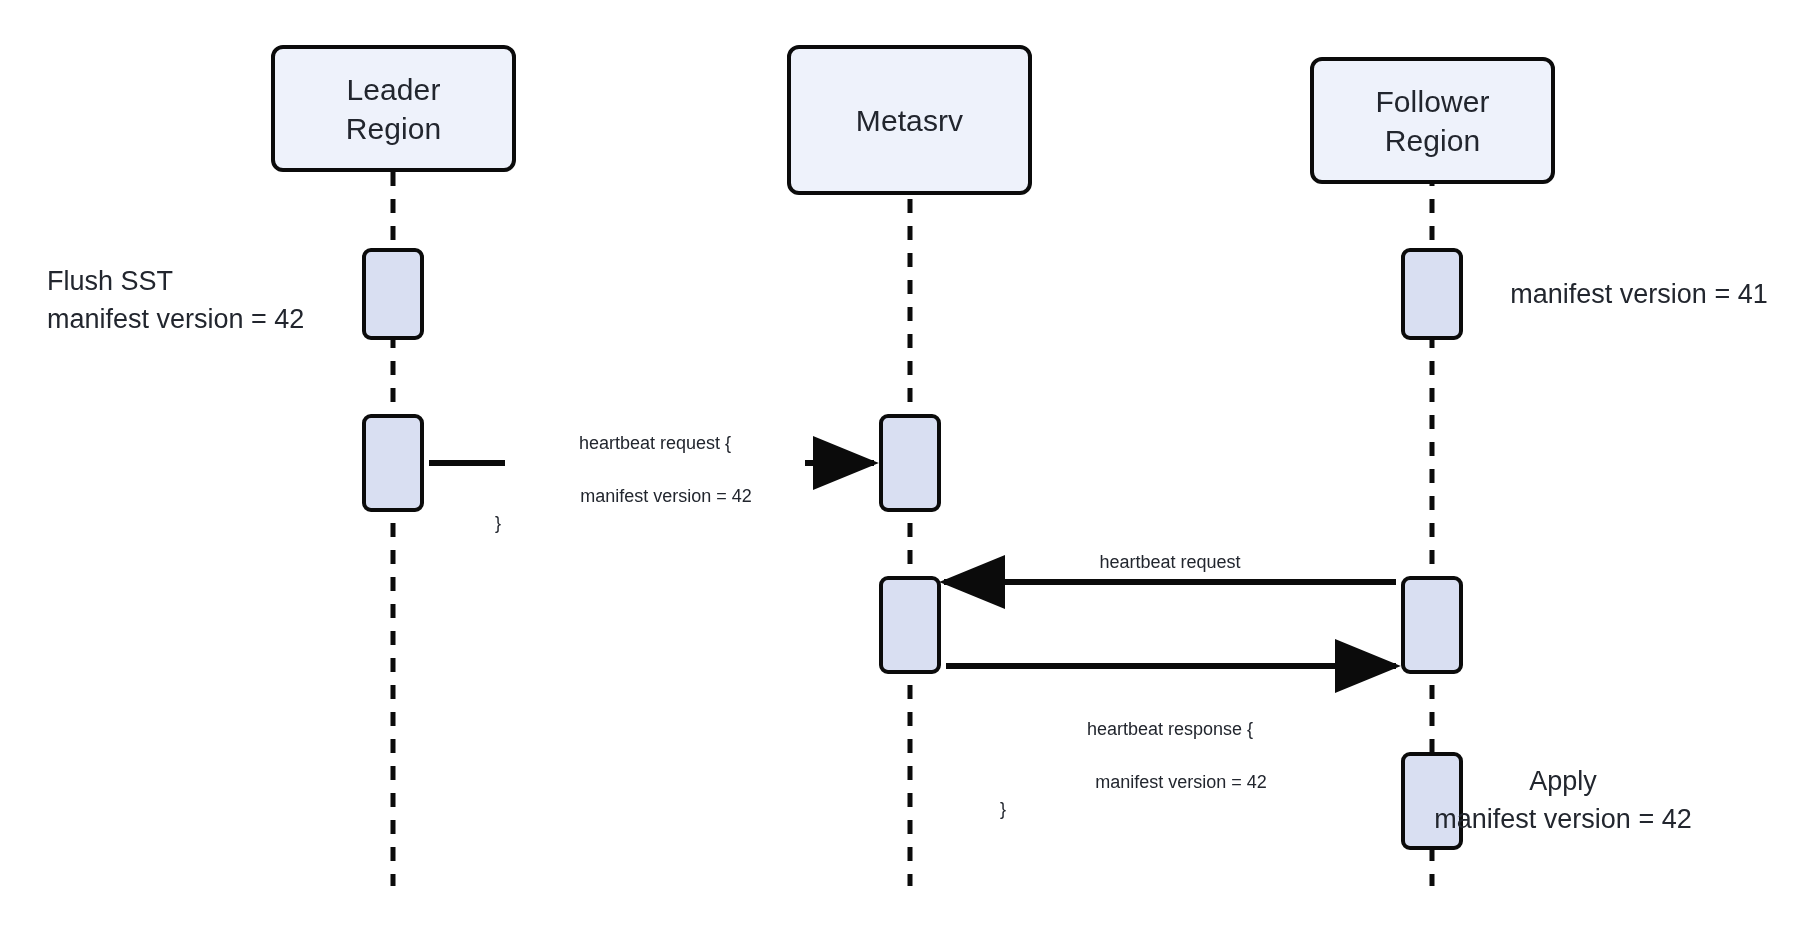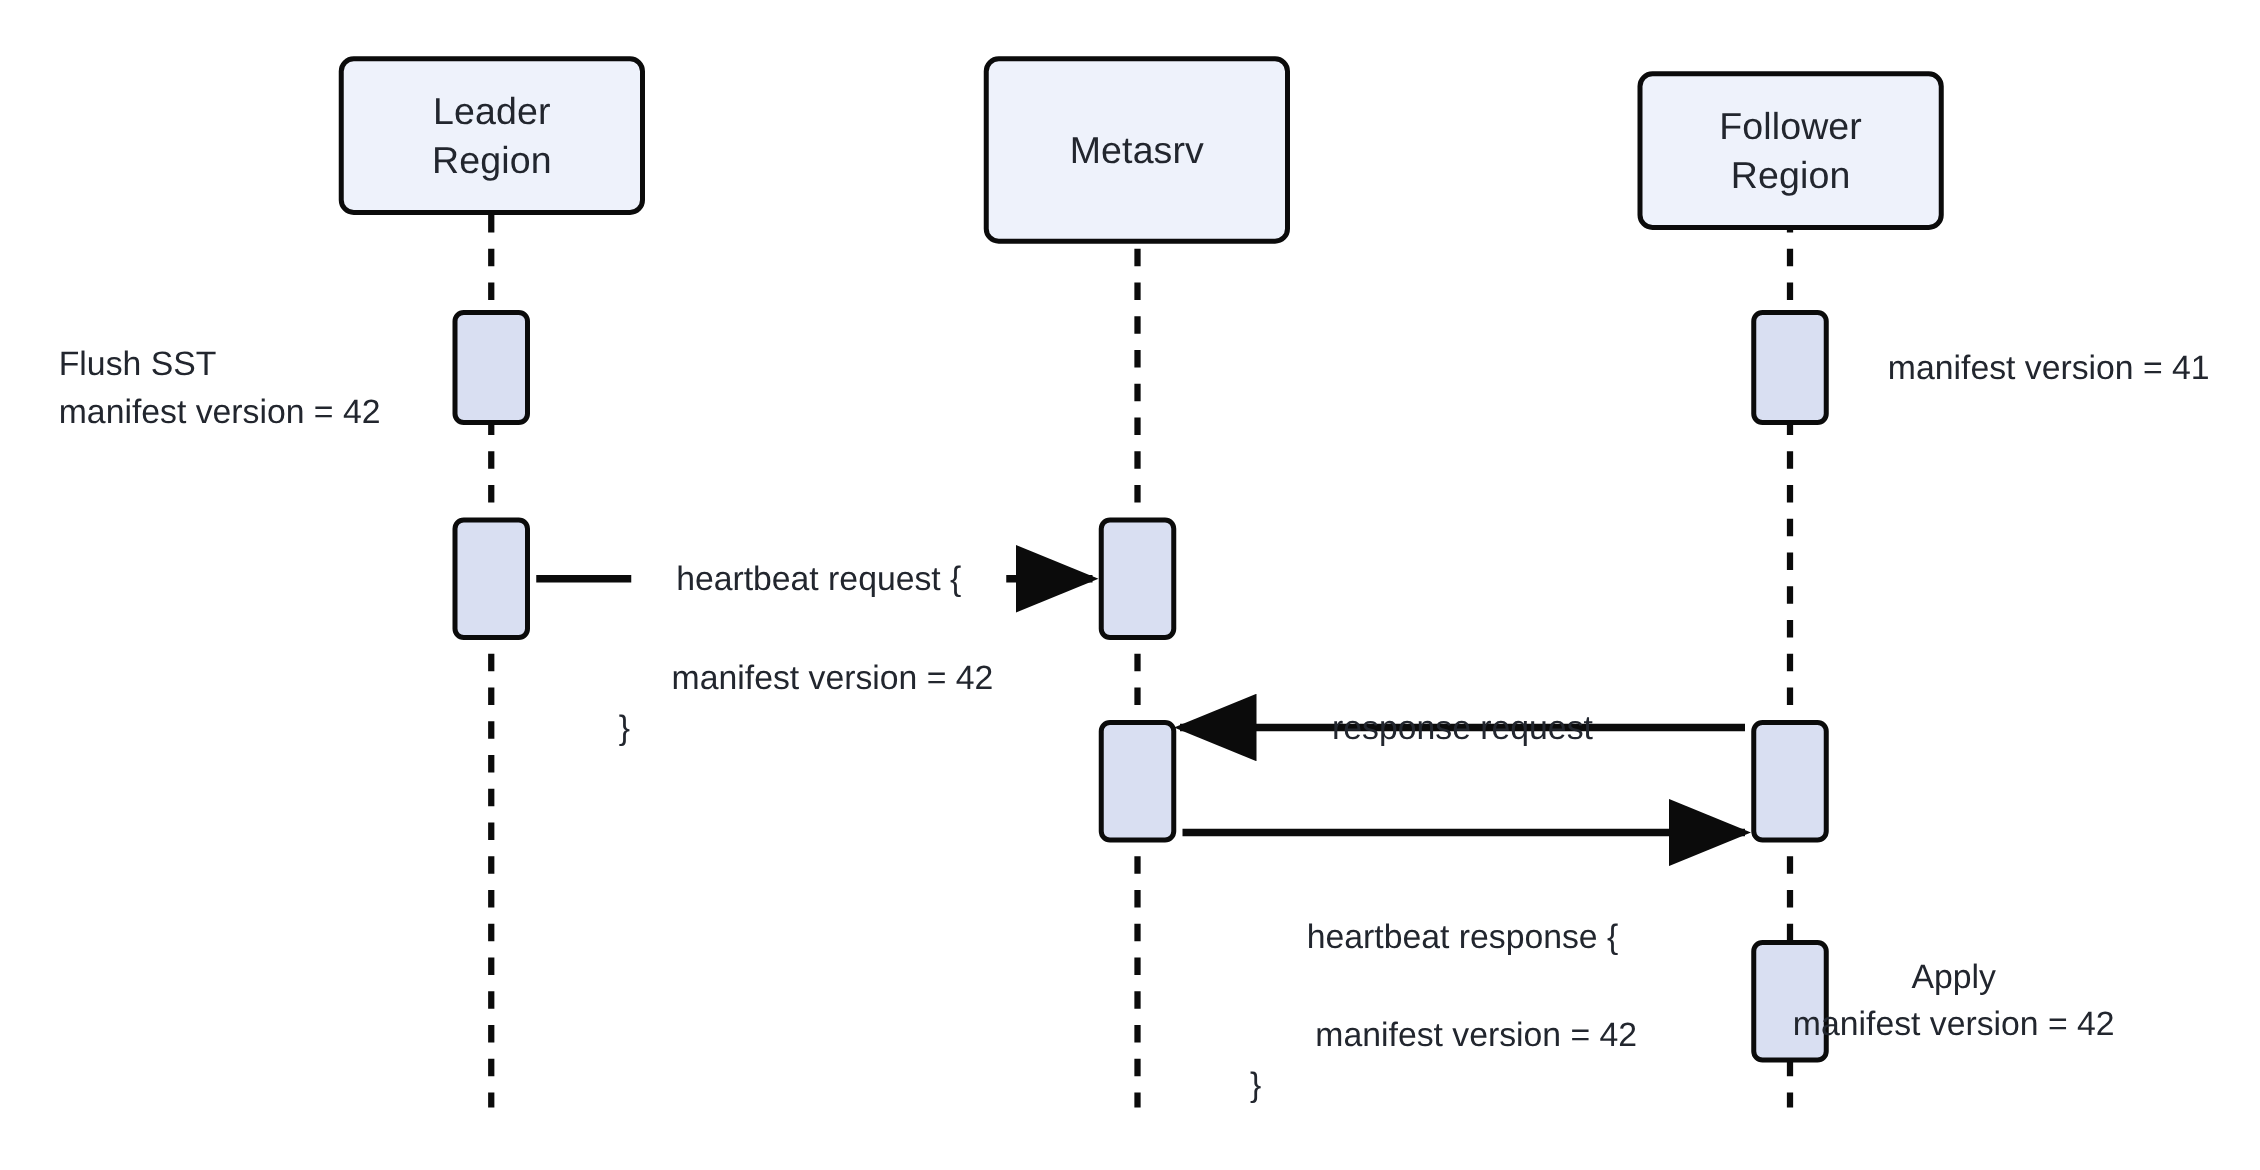--- a/index.html
+++ b/index.html
@@ -54,21 +54,21 @@
     font-size:27px;
     line-height:1.42;
     color:#22262e;
     white-space:pre-line;
     z-index:5;
   }
   .note.right{ text-align:center; }
   .note.left{ text-align:left; }
   .msg-label{
     position:absolute;
-    font-size:27px;
+    font-size:18px;
     line-height:1.47;
     color:#22262e;
     white-space:pre-line;
     text-align:center;
     z-index:5;
   }
   .msg-label .l2{ padding-left:22px; }
   .msg-label .l3{ display:block; text-align:left; }
 </style>
 </head>
@@ -111,36 +111,36 @@
   <div class="activation" style="left:879px;top:414px;width:62px;height:98px;"></div>
 
   <div class="activation" style="left:879px;top:576px;width:62px;height:98px;"></div>
 
   <div class="activation" style="left:1401px;top:248px;width:62px;height:92px;"></div>
 
   <div class="activation" style="left:1401px;top:576px;width:62px;height:98px;"></div>
 
   <div class="activation" style="left:1401px;top:752px;width:62px;height:98px;"></div>
 
-  <div class="note left" style="left:47px;top:272px;width:310px;">Flush SST
+  <div class="note left" style="left:47px;top:262px;width:310px;">Flush SST
 manifest version = 42</div>
 
   <div class="note right" style="left:1489px;top:275px;width:300px;">manifest version = 41</div>
 
   <div class="note right" style="left:1413px;top:762px;width:300px;">Apply
 manifest version = 42</div>
 
   <div class="msg-label" style="left:495px;top:404px;width:320px;">
     <span>heartbeat request {</span><br>
     <span class="l2">manifest version = 42</span>
     <span class="l3">}</span>
   </div>
 
   <div class="msg-label" style="left:970px;top:523px;width:400px;">
-    <span>response request</span>
+    <span>heartbeat request</span>
   </div>
 
   <div class="msg-label" style="left:1000px;top:690px;width:340px;">
     <span>heartbeat response {</span><br>
     <span class="l2">manifest version = 42</span>
     <span class="l3">}</span>
   </div>
 
 </div>
 

